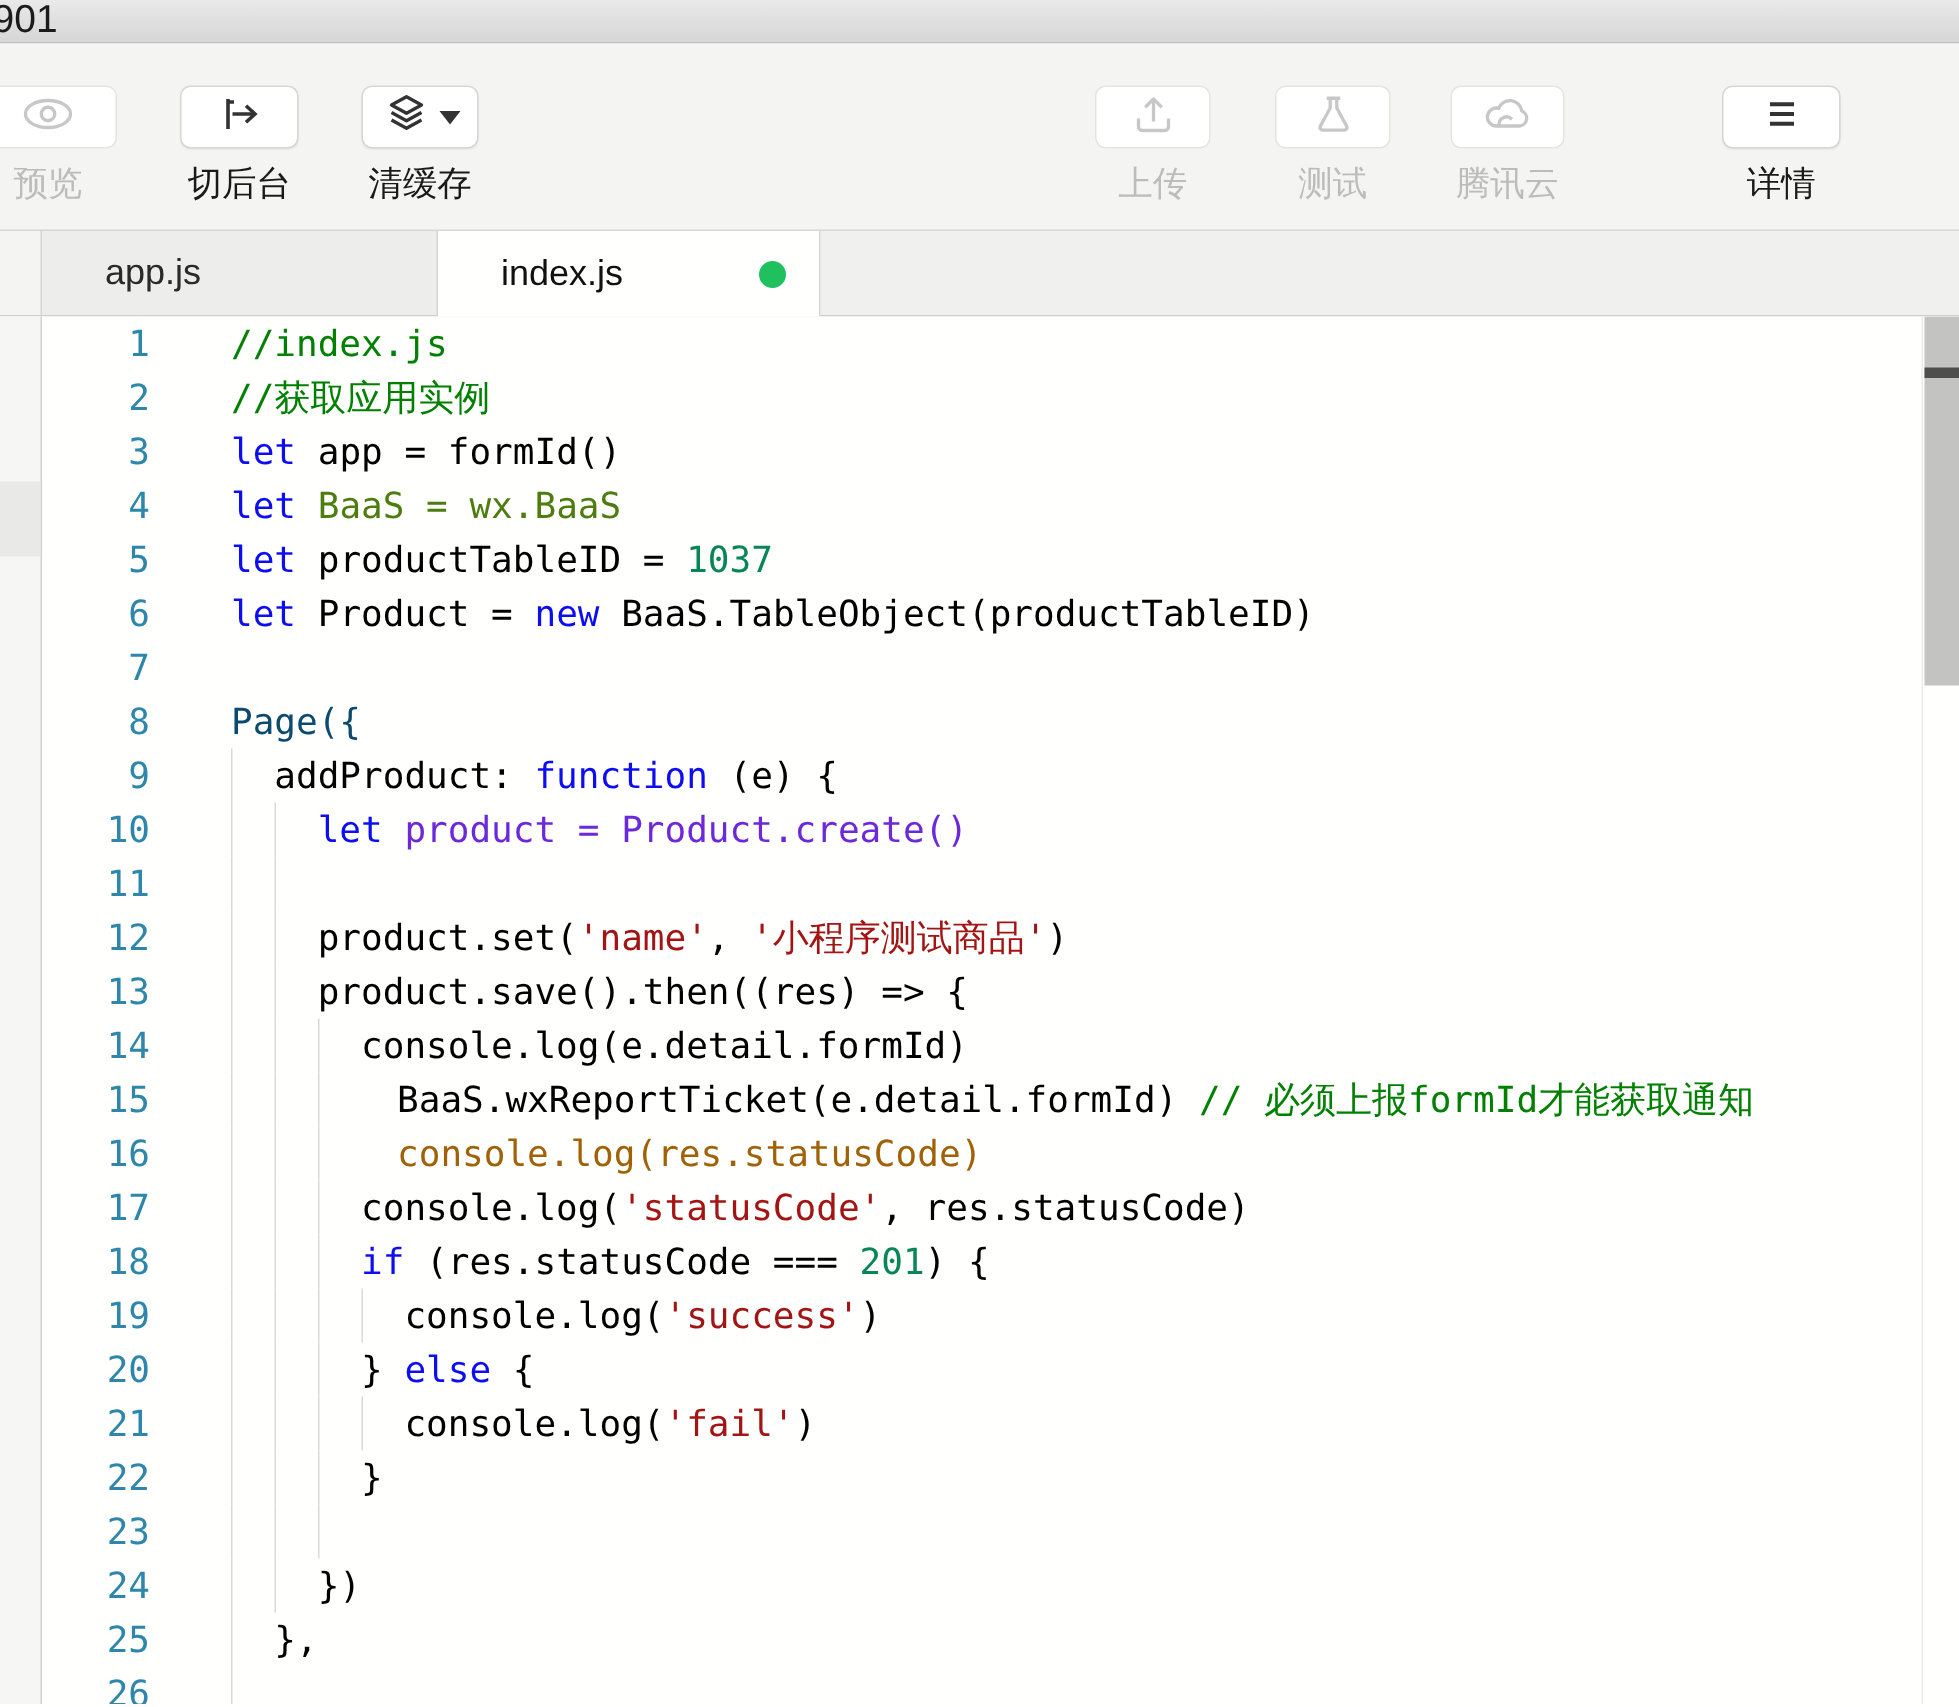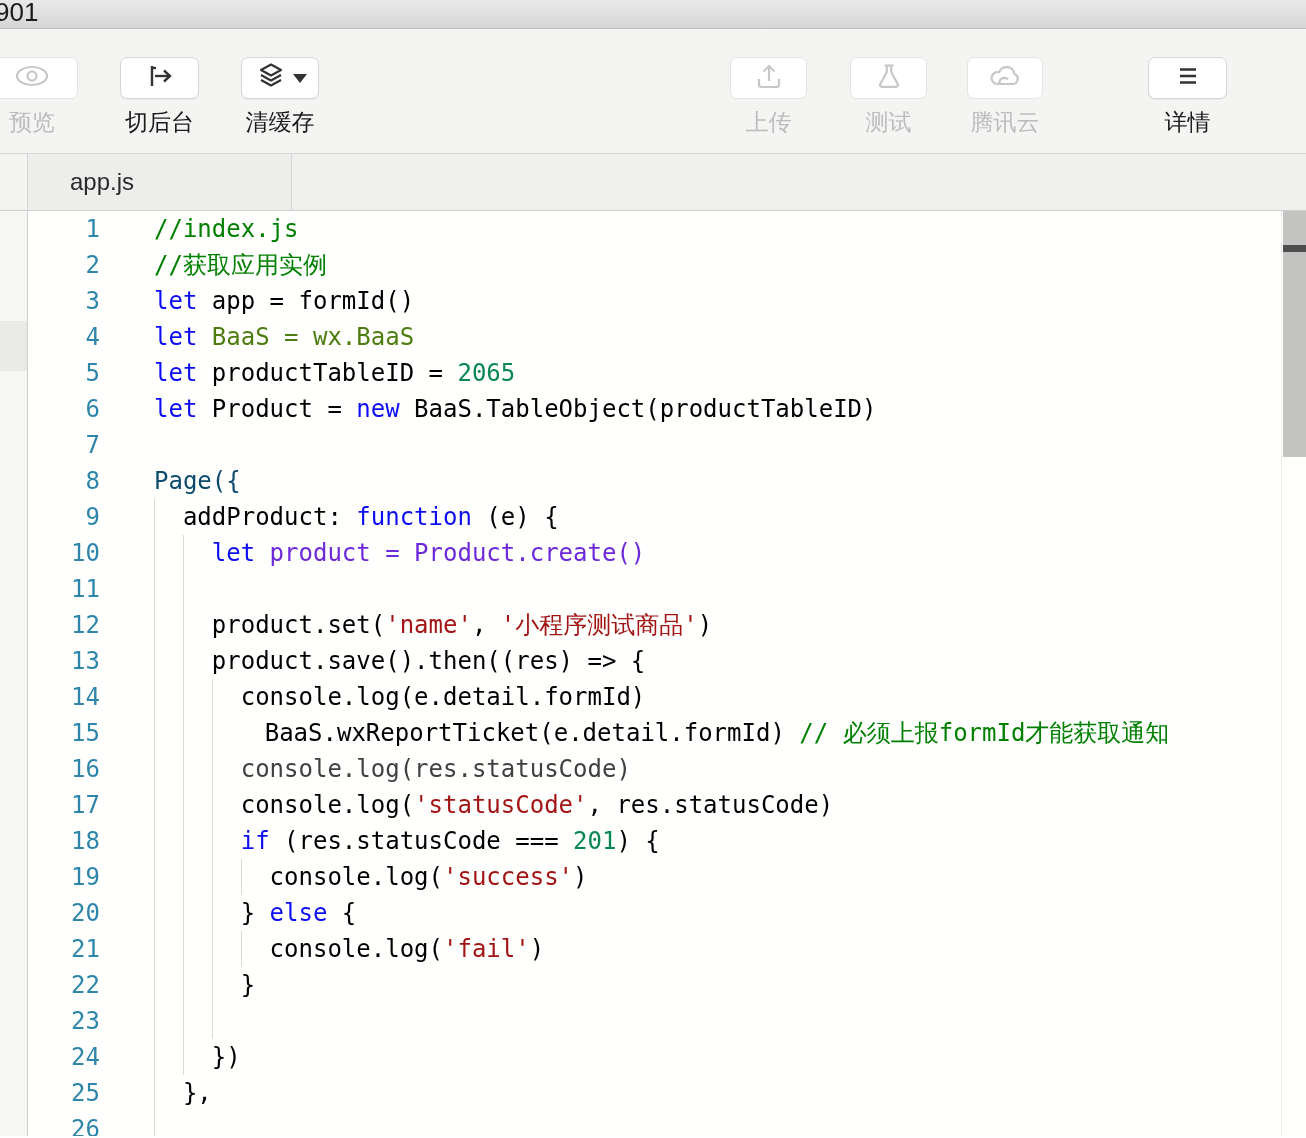--- a/index.html
+++ b/index.html
@@ -133,44 +133,48 @@
       </div>
       <div class="tbtn-label">详情</div>
     </div>
   </div>
 
 <div class="tabbar" id="tabbar">
   <div class="tabbar-strip"></div>
 <div class="tab" style="width: 264px;">
       <span>app.js</span>
     </div>
+    <div class="tab active" style="width: 255px;">
+      <span>index.js</span>
+      <span class="mod-dot" style="background: rgb(32, 192, 95);"></span>
+    </div>
   </div>
 
 <div class="editor">
   <div class="side-strip">
     <div class="strip-highlight"></div>
   </div>
   <div class="code-area" id="code-area">
 
   <div class="line"><div class="ln" style="color: rgb(46, 135, 170);">1</div><div class="code"><span style="color: rgb(0, 128, 0);">//index.js</span></div></div>
       <div class="line"><div class="ln" style="color: rgb(46, 135, 170);">2</div><div class="code"><span style="color: rgb(0, 128, 0);">//获取应用实例</span></div></div>
       <div class="line"><div class="ln" style="color: rgb(46, 135, 170);">3</div><div class="code"><span style="color: rgb(13, 13, 242);">let</span><span style="color: rgb(0, 0, 0);"> app = formId()</span></div></div>
       <div class="line"><div class="ln" style="color: rgb(46, 135, 170);">4</div><div class="code"><span style="color: rgb(13, 13, 242);">let</span><span style="color: #4d7c0f;"> BaaS = wx.BaaS</span></div></div>
-      <div class="line"><div class="ln" style="color: rgb(46, 135, 170);">5</div><div class="code"><span style="color: rgb(13, 13, 242);">let</span><span style="color: rgb(0, 0, 0);"> productTableID = </span><span style="color: rgb(9, 134, 88);">2065</span></div></div>
+      <div class="line"><div class="ln" style="color: rgb(46, 135, 170);">5</div><div class="code"><span style="color: rgb(13, 13, 242);">let</span><span style="color: rgb(0, 0, 0);"> productTableID = </span><span style="color: rgb(9, 134, 88);">1037</span></div></div>
       <div class="line"><div class="ln" style="color: rgb(46, 135, 170);">6</div><div class="code"><span style="color: rgb(13, 13, 242);">let</span><span style="color: rgb(0, 0, 0);"> Product = </span><span style="color: rgb(13, 13, 242);">new</span><span style="color: rgb(0, 0, 0);"> BaaS.TableObject(productTableID)</span></div></div>
       <div class="line"><div class="ln" style="color: rgb(46, 135, 170);">7</div><div class="code"></div></div>
       <div class="line"><div class="ln" style="color: rgb(46, 135, 170);">8</div><div class="code"><span style="color: #0c4a6e;">Page({</span></div></div>
       <div class="line"><div class="ln" style="color: rgb(46, 135, 170);">9</div><div class="code"><div class="guide" style="left: 54px;"></div><span style="color: rgb(0, 0, 0);">  addProduct: </span><span style="color: rgb(13, 13, 242);">function</span><span style="color: rgb(0, 0, 0);"> (e) {</span></div></div>
       <div class="line"><div class="ln" style="color: rgb(46, 135, 170);">10</div><div class="code"><div class="guide" style="left: 54px;"></div><div class="guide" style="left: 83px;"></div><span style="color: rgb(0, 0, 0);">    </span><span style="color: rgb(13, 13, 242);">let</span><span style="color: #6d28d9;"> product = Product.create()</span></div></div>
       <div class="line"><div class="ln" style="color: rgb(46, 135, 170);">11</div><div class="code"><div class="guide" style="left: 54px;"></div><div class="guide" style="left: 83px;"></div></div></div>
       <div class="line"><div class="ln" style="color: rgb(46, 135, 170);">12</div><div class="code"><div class="guide" style="left: 54px;"></div><div class="guide" style="left: 83px;"></div><span style="color: rgb(0, 0, 0);">    product.set(</span><span style="color: rgb(163, 21, 21);">'name'</span><span style="color: rgb(0, 0, 0);">, </span><span style="color: rgb(163, 21, 21);">'小程序测试商品'</span><span style="color: rgb(0, 0, 0);">)</span></div></div>
       <div class="line"><div class="ln" style="color: rgb(46, 135, 170);">13</div><div class="code"><div class="guide" style="left: 54px;"></div><div class="guide" style="left: 83px;"></div><span style="color: rgb(0, 0, 0);">    product.save().then((res) =&gt; {</span></div></div>
       <div class="line"><div class="ln" style="color: rgb(46, 135, 170);">14</div><div class="code"><div class="guide" style="left: 54px;"></div><div class="guide" style="left: 83px;"></div><div class="guide" style="left: 112px;"></div><span style="color: rgb(0, 0, 0);">      console.log(e.detail.formId)</span></div></div>
       <div class="line"><div class="ln" style="color: rgb(46, 135, 170);">15</div><div class="code"><div class="guide" style="left: 54px;"></div><div class="guide" style="left: 83px;"></div><div class="guide" style="left: 112px;"></div><span style="color: rgb(0, 0, 0); margin-left: 24px;">      BaaS.wxReportTicket(e.detail.formId) </span><span style="color: rgb(0, 128, 0);">// 必须上报formId才能获取通知</span></div></div>
-      <div class="line"><div class="ln" style="color: rgb(46, 135, 170);">16</div><div class="code"><div class="guide" style="left: 54px;"></div><div class="guide" style="left: 83px;"></div><div class="guide" style="left: 112px;"></div><span style="color: #404040;">      console.log(res.statusCode)</span></div></div>
+      <div class="line"><div class="ln" style="color: rgb(46, 135, 170);">16</div><div class="code"><div class="guide" style="left: 54px;"></div><div class="guide" style="left: 83px;"></div><div class="guide" style="left: 112px;"></div><span style="color: #a16207; padding-left: 24px;">      console.log(res.statusCode)</span></div></div>
       <div class="line"><div class="ln" style="color: rgb(46, 135, 170);">17</div><div class="code"><div class="guide" style="left: 54px;"></div><div class="guide" style="left: 83px;"></div><div class="guide" style="left: 112px;"></div><span style="color: rgb(0, 0, 0);">      console.log(</span><span style="color: rgb(163, 21, 21);">'statusCode'</span><span style="color: rgb(0, 0, 0);">, res.statusCode)</span></div></div>
       <div class="line"><div class="ln" style="color: rgb(46, 135, 170);">18</div><div class="code"><div class="guide" style="left: 54px;"></div><div class="guide" style="left: 83px;"></div><div class="guide" style="left: 112px;"></div><span style="color: rgb(0, 0, 0);">      </span><span style="color: rgb(13, 13, 242);">if</span><span style="color: rgb(0, 0, 0);"> (res.statusCode === </span><span style="color: rgb(9, 134, 88);">201</span><span style="color: rgb(0, 0, 0);">) {</span></div></div>
       <div class="line"><div class="ln" style="color: rgb(46, 135, 170);">19</div><div class="code"><div class="guide" style="left: 54px;"></div><div class="guide" style="left: 83px;"></div><div class="guide" style="left: 112px;"></div><div class="guide" style="left: 141px;"></div><span style="color: rgb(0, 0, 0);">        console.log(</span><span style="color: rgb(163, 21, 21);">'success'</span><span style="color: rgb(0, 0, 0);">)</span></div></div>
       <div class="line"><div class="ln" style="color: rgb(46, 135, 170);">20</div><div class="code"><div class="guide" style="left: 54px;"></div><div class="guide" style="left: 83px;"></div><div class="guide" style="left: 112px;"></div><span style="color: rgb(0, 0, 0);">      } </span><span style="color: rgb(13, 13, 242);">else</span><span style="color: rgb(0, 0, 0);"> {</span></div></div>
       <div class="line"><div class="ln" style="color: rgb(46, 135, 170);">21</div><div class="code"><div class="guide" style="left: 54px;"></div><div class="guide" style="left: 83px;"></div><div class="guide" style="left: 112px;"></div><div class="guide" style="left: 141px;"></div><span style="color: rgb(0, 0, 0);">        console.log(</span><span style="color: rgb(163, 21, 21);">'fail'</span><span style="color: rgb(0, 0, 0);">)</span></div></div>
       <div class="line"><div class="ln" style="color: rgb(46, 135, 170);">22</div><div class="code"><div class="guide" style="left: 54px;"></div><div class="guide" style="left: 83px;"></div><div class="guide" style="left: 112px;"></div><span style="color: rgb(0, 0, 0);">      }</span></div></div>
       <div class="line"><div class="ln" style="color: rgb(46, 135, 170);">23</div><div class="code"><div class="guide" style="left: 54px;"></div><div class="guide" style="left: 83px;"></div><div class="guide" style="left: 112px;"></div></div></div>
       <div class="line"><div class="ln" style="color: rgb(46, 135, 170);">24</div><div class="code"><div class="guide" style="left: 54px;"></div><div class="guide" style="left: 83px;"></div><span style="color: rgb(0, 0, 0);">    })</span></div></div>
       <div class="line"><div class="ln" style="color: rgb(46, 135, 170);">25</div><div class="code"><div class="guide" style="left: 54px;"></div><span style="color: rgb(0, 0, 0);">  },</span></div></div>
       <div class="line"><div class="ln" style="color: rgb(46, 135, 170);">26</div><div class="code"><div class="guide" style="left: 54px;"></div></div></div>

